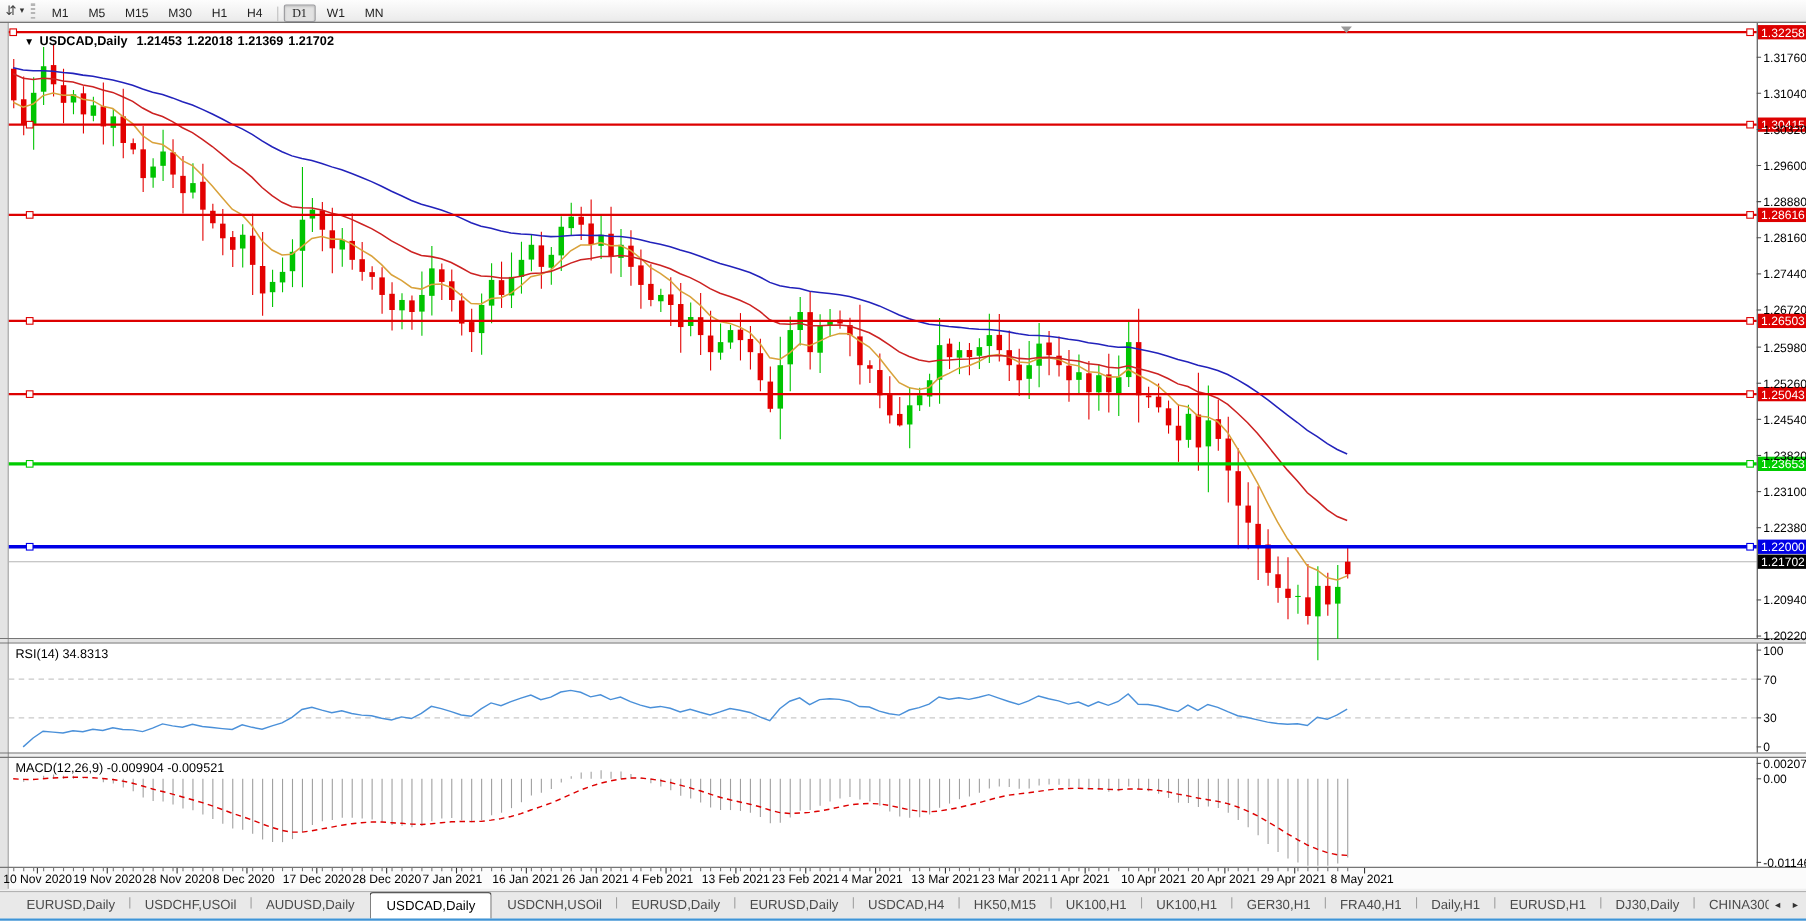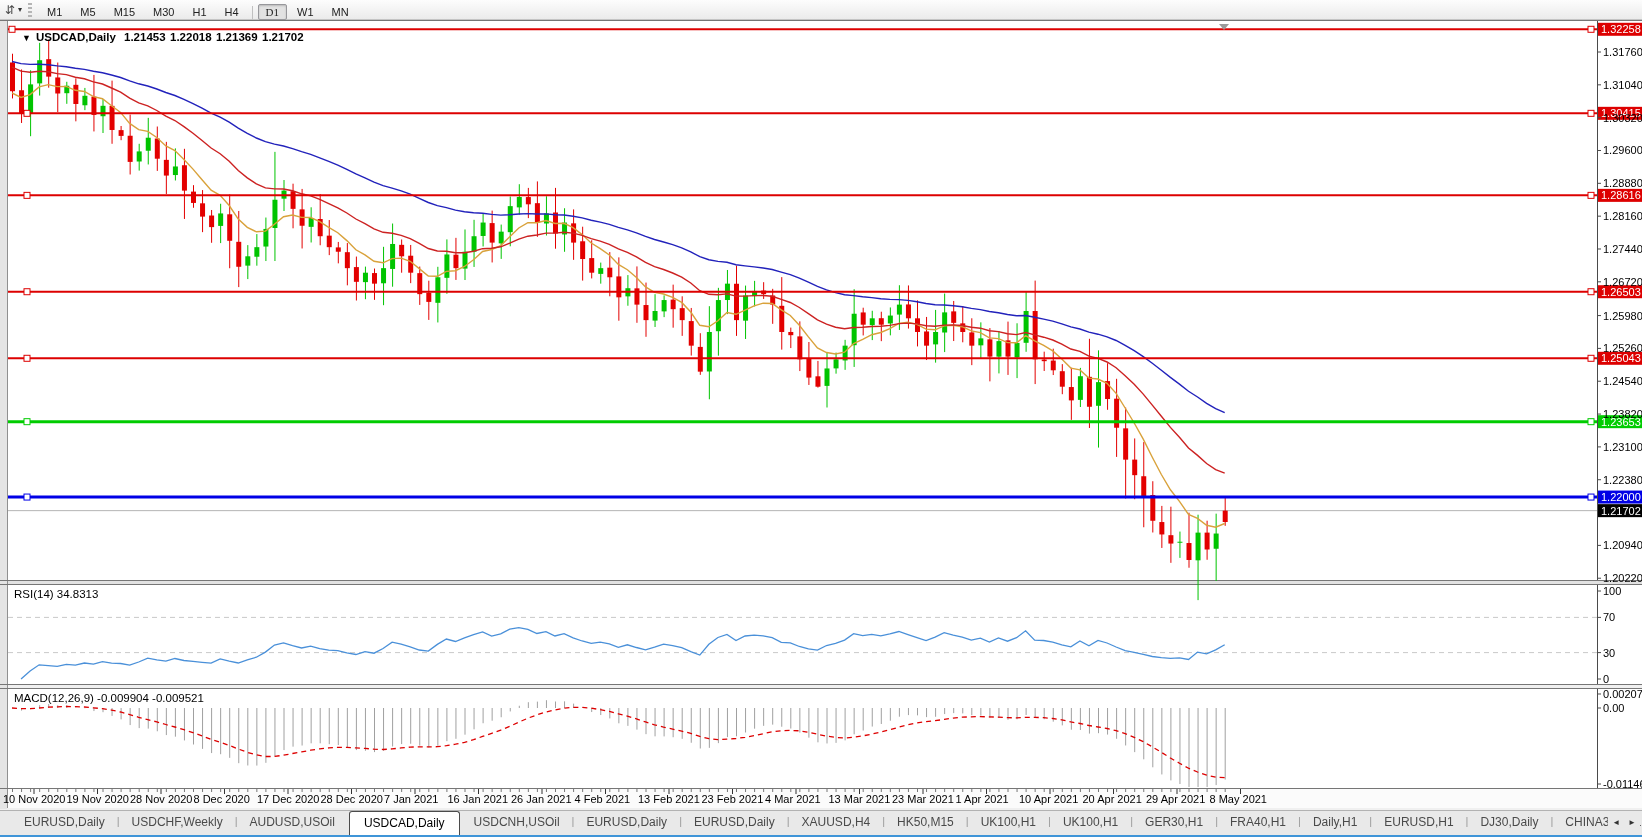--- a/index.html
+++ b/index.html
@@ -759,31 +759,31 @@
   <text x="216" y="41" class="title-t">1.21369</text>
   <text x="262" y="41" class="title-t">1.21702</text>
 
   <text x="14" y="598" class="panel-label">RSI(14) 34.8313</text>
   <text x="14" y="702" class="panel-label">MACD(12,26,9) -0.009904 -0.009521</text>
 </svg>
 
 <div id="tabbar">
     <span class="tab">EURUSD,Daily</span>
     <span class="tabsep">|</span>
-    <span class="tab">USDCHF,Weekly</span>
-    <span class="tabsep">|</span>
-    <span class="tab">AUDUSD,USOil</span>
+    <span class="tab">USDCHF,USOil</span>
+    <span class="tabsep">|</span>
+    <span class="tab">AUDUSD,Daily</span>
     <span class="tab active">USDCAD,Daily</span>
     <span class="tab">USDCNH,USOil</span>
     <span class="tabsep">|</span>
     <span class="tab">EURUSD,Daily</span>
     <span class="tabsep">|</span>
     <span class="tab">EURUSD,Daily</span>
     <span class="tabsep">|</span>
-    <span class="tab">XAUUSD,H4</span>
+    <span class="tab">USDCAD,H4</span>
     <span class="tabsep">|</span>
     <span class="tab">HK50,M15</span>
     <span class="tabsep">|</span>
     <span class="tab">UK100,H1</span>
     <span class="tabsep">|</span>
     <span class="tab">UK100,H1</span>
     <span class="tabsep">|</span>
     <span class="tab">GER30,H1</span>
     <span class="tabsep">|</span>
     <span class="tab">FRA40,H1</span>

